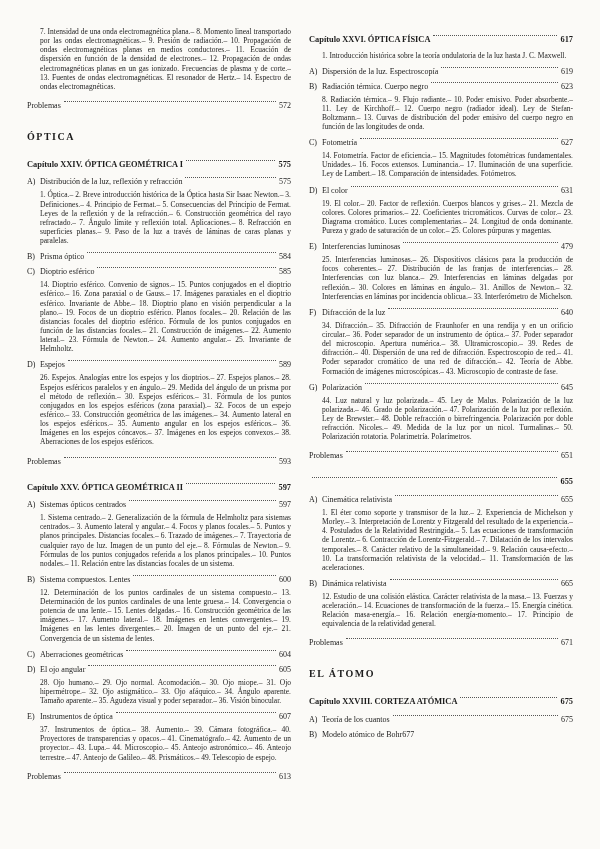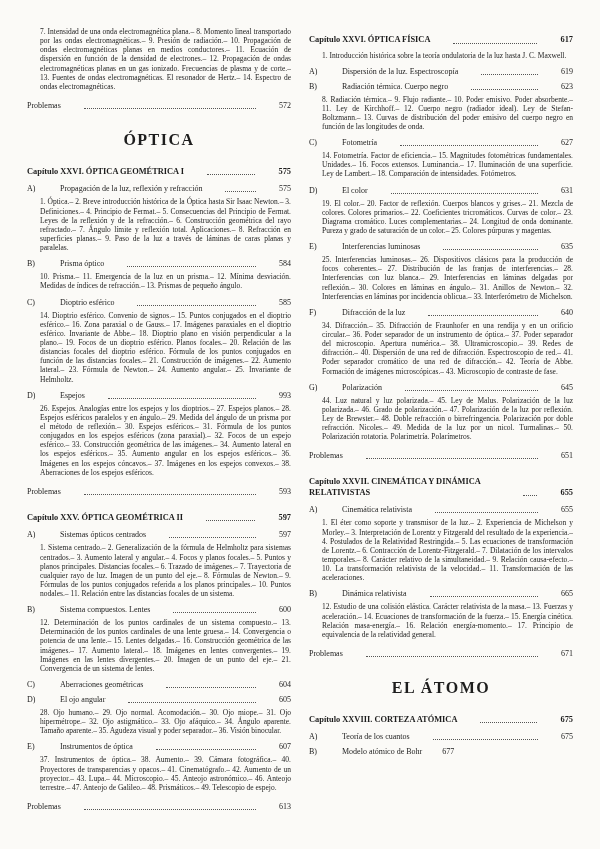--- a/index.html
+++ b/index.html
@@ -24,32 +24,31 @@
     flex-direction: column;
   }
   p.para {
     font-size: 7.5px;
     line-height: 1.22;
     text-align: justify;
     margin: 1px 0 4px 0;
     padding-left: 13px;
   }
   h1.part {
-    text-align: center;
-    font-size: 16px;
+    text-align: left;
+    font-size: 10px;
     font-weight: bold;
     letter-spacing: 1.5px;
     margin: 13px 0 9px 0;
   }
   .row {
     display: flex;
-    align-items: flex-end;
+    align-items: flex-start;
     font-size: 8px;
     line-height: 1.25;
-    gap: 20px;
   }
   .row .letter { flex: 0 0 13px; }
   .row .label  { flex: 0 1 auto; }
   .row .dots {
     flex: 1 1 14px;
     min-width: 14px;
     border-bottom: 1px dotted #555;
     margin: 0 3px 2px 3px;
     height: 1px;
   }
@@ -68,50 +67,49 @@
 <div class="page">
   <div class="col">
       <p class="para">7. Intensidad de una onda electromagnética plana.– 8. Momento lineal transportado por las ondas electromagnéticas.– 9. Presión de radiación.– 10. Propagación de ondas electromagnéticas planas en medios conductores.– 11. Ecuación de dispersión en función de la densidad de electrones.– 12. Propagación de ondas electromagnéticas planas en un gas ionizado. Frecuencias de plasma y de corte.– 13. Fuentes de ondas electromagnéticas. El resonador de Hertz.– 14. Espectro de ondas electromagnéticas.</p>
       <div class="row problemas">
         <span class="label">Problemas</span>
         <span class="dots"></span>
         <span class="pageno">572</span>
       </div>
       <h1 class="part">ÓPTICA</h1>
       <div class="row chapter">
-        <span class="label">Capítulo XXVI.  ÓPTICA GEOMÉTRICA I</span>
+        <span class="label">Capítulo XXIV.  ÓPTICA GEOMÉTRICA I</span>
         <span class="dots"></span>
         <span class="pageno">575</span>
       </div>
       <div class="row section">
         <span class="letter">A)</span>
-        <span class="label">Propagación de la luz, reflexión y refracción</span>
+        <span class="label">Distribución de la luz, reflexión y refracción</span>
         <span class="dots"></span>
         <span class="pageno">575</span>
       </div>
       <p class="para">1. Óptica.– 2. Breve introducción histórica de la Óptica hasta Sir Isaac Newton.– 3. Definiciones.– 4. Principio de Fermat.– 5. Consecuencias del Principio de Fermat. Leyes de la reflexión y de la refracción.– 6. Construcción geométrica del rayo refractado.– 7. Ángulo límite y reflexión total. Aplicaciones.– 8. Refracción en superficies planas.– 9. Paso de la luz a través de láminas de caras planas y paralelas.</p>
       <div class="row section">
         <span class="letter">B)</span>
         <span class="label">Prisma óptico</span>
         <span class="dots"></span>
         <span class="pageno">584</span>
       </div>
-      <p class="para">10. Prisma.– 11. Emergencia de la luz en un prisma.– 12. Mínima desviación. Medidas de índices de refracción.– 13. Prismas de pequeño ángulo.</p>
       <div class="row section">
         <span class="letter">C)</span>
         <span class="label">Dioptrio esférico</span>
         <span class="dots"></span>
         <span class="pageno">585</span>
       </div>
       <p class="para">14. Dioptrio esférico. Convenio de signos.– 15. Puntos conjugados en el dioptrio esférico.– 16. Zona paraxial o de Gauss.– 17. Imágenes paraxiales en el dioptrio esférico. Invariante de Abbe.– 18. Dioptrio plano en visión perpendicular a la plano.– 19. Focos de un dioptrio esférico. Planos focales.– 20. Relación de las distancias focales del dioptrio esférico. Fórmula de los puntos conjugados en función de las distancias focales.– 21. Construcción de imágenes.– 22. Aumento lateral.– 23. Fórmula de Newton.– 24. Aumento angular.– 25. Invariante de Helmholtz.</p>
       <div class="row section">
         <span class="letter">D)</span>
         <span class="label">Espejos</span>
         <span class="dots"></span>
-        <span class="pageno">993</span>
+        <span class="pageno">589</span>
       </div>
       <p class="para">26. Espejos. Analogías entre los espejos y los dioptrios.– 27. Espejos planos.– 28. Espejos esféricos paralelos y en ángulo.– 29. Medida del ángulo de un prisma por el método de reflexión.– 30. Espejos esféricos.– 31. Fórmula de los puntos conjugados en los espejos esféricos (zona paraxial).– 32. Focos de un espejo esférico.– 33. Construcción geométrica de las imágenes.– 34. Aumento lateral en los espejos esféricos.– 35. Aumento angular en los espejos esféricos.– 36. Imágenes en los espejos cóncavos.– 37. Imágenes en los espejos convexos.– 38. Aberraciones de los espejos esféricos.</p>
       <div class="row problemas">
         <span class="label">Problemas</span>
         <span class="dots"></span>
         <span class="pageno">593</span>
       </div>
       <div class="row chapter">
         <span class="label">Capítulo XXV.  ÓPTICA GEOMÉTRICA II</span>
         <span class="dots"></span>
@@ -188,21 +186,21 @@
         <span class="letter">D)</span>
         <span class="label">El color</span>
         <span class="dots"></span>
         <span class="pageno">631</span>
       </div>
       <p class="para">19. El color.– 20. Factor de reflexión. Cuerpos blancos y grises.– 21. Mezcla de colores. Colores primarios.– 22. Coeficientes tricromáticos. Curvas de color.– 23. Diagrama cromático. Luces complementarias.– 24. Longitud de onda dominante. Pureza y grado de saturación de un color.– 25. Colores púrpuras y magentas.</p>
       <div class="row section">
         <span class="letter">E)</span>
         <span class="label">Interferencias luminosas</span>
         <span class="dots"></span>
-        <span class="pageno">635</span>
+        <span class="pageno">479</span>
       </div>
       <p class="para">25. Interferencias luminosas.– 26. Dispositivos clásicos para la producción de focos coherentes.– 27. Distribución de las franjas de interferencias.– 28. Interferencias con luz blanca.– 29. Interferencias en láminas delgadas por reflexión.– 30. Colores en láminas en ángulo.– 31. Anillos de Newton.– 32. Interferencias en láminas por incidencia oblicua.– 33. Interferómetro de Michelson.</p>
       <div class="row section">
         <span class="letter">F)</span>
         <span class="label">Difracción de la luz</span>
         <span class="dots"></span>
         <span class="pageno">640</span>
       </div>
       <p class="para">34. Difracción.– 35. Difracción de Fraunhofer en una rendija y en un orificio circular.– 36. Poder separador de un instrumento de óptica.– 37. Poder separador del microscopio. Apertura numérica.– 38. Ultramicroscopio.– 39. Redes de difracción.– 40. Dispersión de una red de difracción. Espectroscopio de red.– 41. Poder separador cromático de una red de difracción.– 42. Teoría de Abbe. Formación de imágenes microscópicas.– 43. Microscopio de contraste de fase.</p>
       <div class="row section">
@@ -211,21 +209,20 @@
         <span class="dots"></span>
         <span class="pageno">645</span>
       </div>
       <p class="para">44. Luz natural y luz polarizada.– 45. Ley de Malus. Polarización de la luz polarizada.– 46. Grado de polarización.– 47. Polarización de la luz por reflexión. Ley de Brewster.– 48. Doble refracción o birrefringencia. Polarización por doble refracción. Nicoles.– 49. Medida de la luz por un nicol. Turmalinas.– 50. Polarización rotatoria. Polarimetría. Polarímetros.</p>
       <div class="row problemas">
         <span class="label">Problemas</span>
         <span class="dots"></span>
         <span class="pageno">651</span>
       </div>
       <div class="row chapter">
-        <span class="label">Capítulo XXVII.  CINEMÁTICA Y DINÁMICA RELATIVISTAS</span>
         <span class="dots"></span>
         <span class="pageno">655</span>
       </div>
       <div class="row section">
         <span class="letter">A)</span>
         <span class="label">Cinemática relativista</span>
         <span class="dots"></span>
         <span class="pageno">655</span>
       </div>
       <p class="para">1. El éter como soporte y transmisor de la luz.– 2. Experiencia de Michelson y Morley.– 3. Interpretación de Lorentz y Fitzgerald del resultado de la experiencia.– 4. Postulados de la Relatividad Restringida.– 5. Las ecuaciones de transformación de Lorentz.– 6. Contracción de Lorentz-Fitzgerald.– 7. Dilatación de los intervalos temporales.– 8. Carácter relativo de la simultaneidad.– 9. Relación causa-efecto.– 10. La transformación relativista de la velocidad.– 11. Transformación de las aceleraciones.</p>

